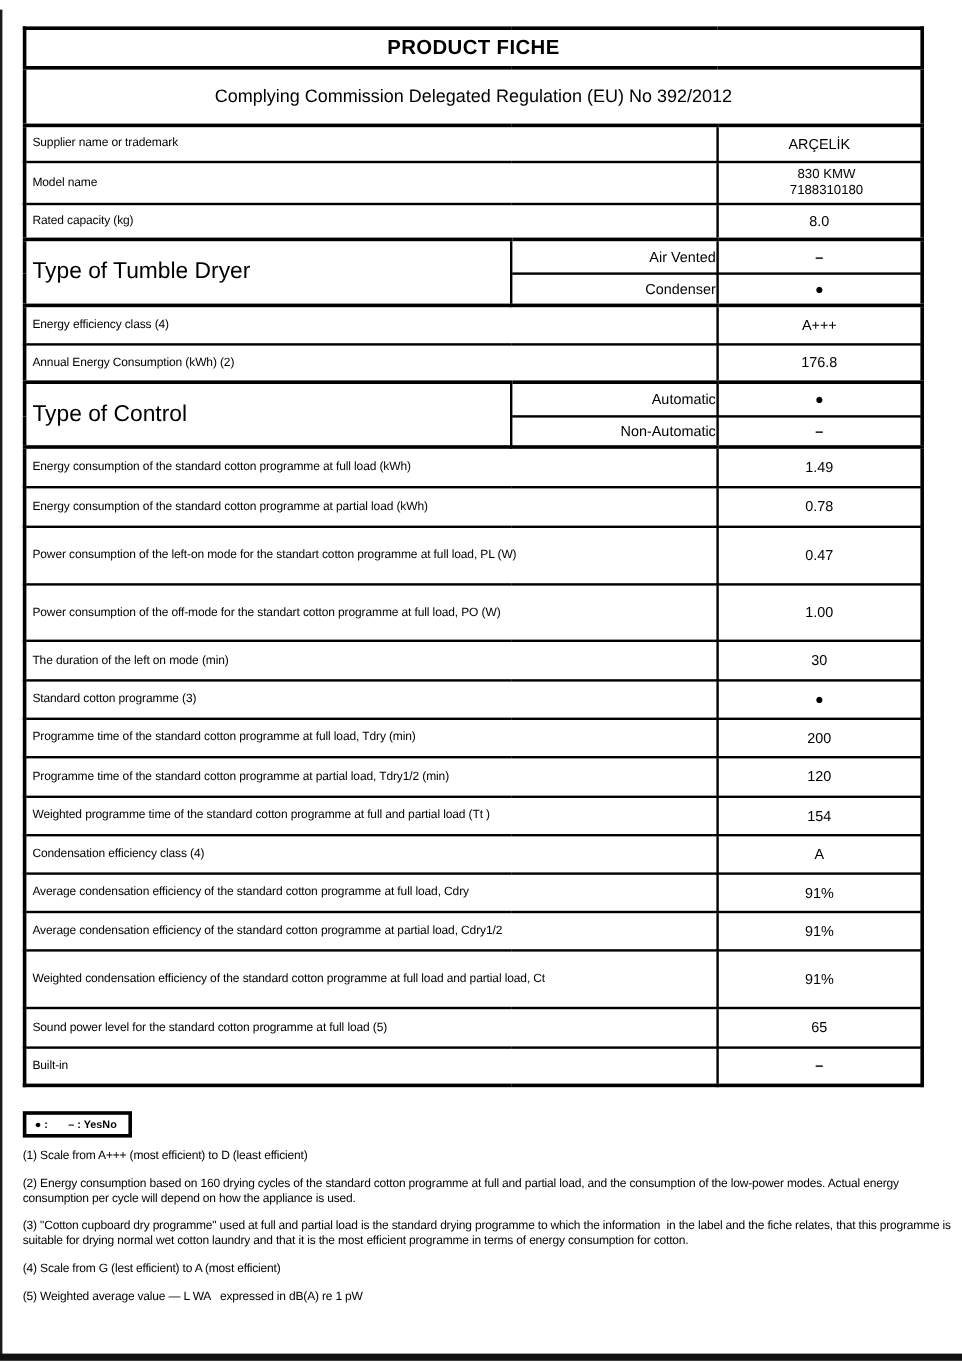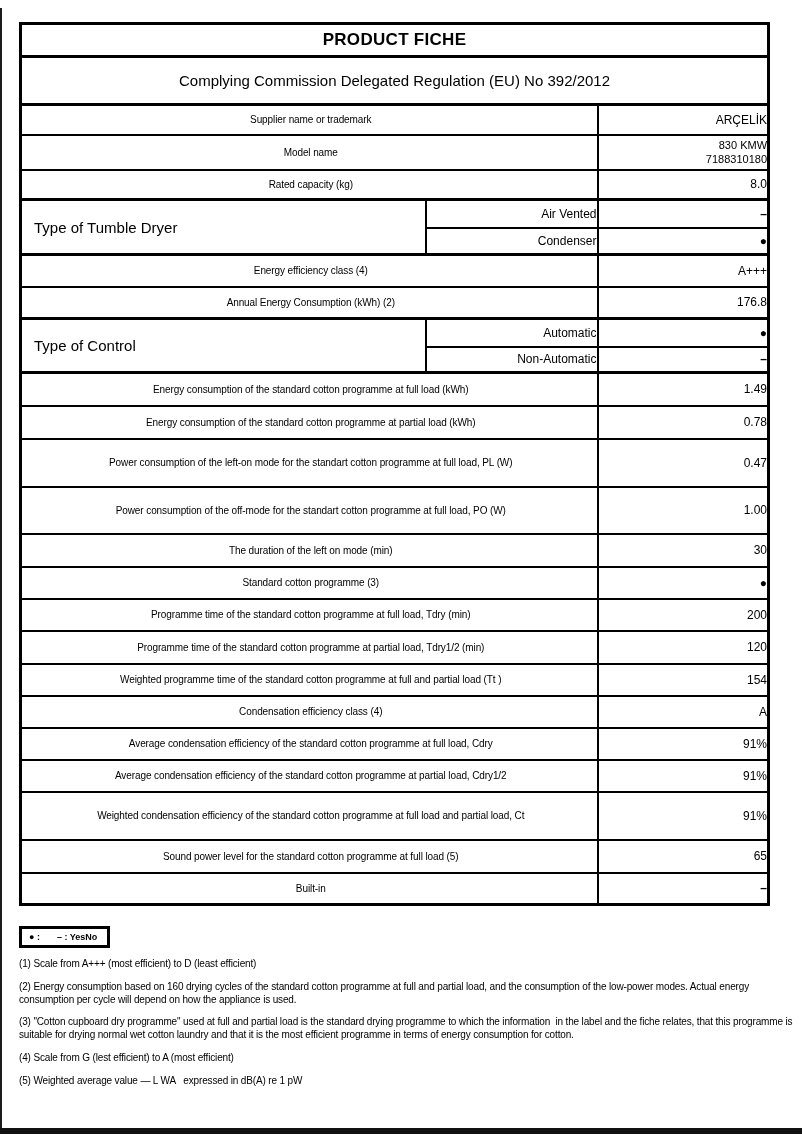--- a/index.html
+++ b/index.html
@@ -34,24 +34,24 @@
   }
   col.c1 { width: 405px; }
   col.c2 { width: 172px; }
   col.c3 { width: 171px; }
   tr.sect > td { border-top-width: 3px; }
   td.title-cell {
     text-align: center; font-size: 17px; font-weight: bold;
     letter-spacing: 0.3px;
   }
   td.subtitle-cell { text-align: center; font-size: 15px; }
-  td.lbl { font-size: 10px; padding: 2px 2px 2px 5px; text-align: center; letter-spacing: -0.1px; }
-  td.biglbl { font-size: 15px; padding: 2px 2px 2px 12px; text-align: left; }
+  td.lbl { font-size: 10px; padding: 2px 2px 2px 5px; text-align: left; letter-spacing: -0.1px; }
+  td.biglbl { font-size: 19px; padding: 2px 2px 2px 5px; text-align: left; }
   td.sublbl { font-size: 12px; text-align: right; }
-  td.val { font-size: 12px; text-align: right; }
+  td.val { font-size: 12px; text-align: center; }
   td.val.sym { font-weight: bold; }
   td.val.pre { white-space: pre-line; font-size: 11px; line-height: 1.3; padding-left: 12px; }
   tr.r26 { height: 26px; } tr.r27 { height: 27px; } tr.r28 { height: 28px; }
   tr.r30 { height: 30px; } tr.r32 { height: 32px; } tr.r33 { height: 33px; }
   tr.r35 { height: 35px; } tr.r47 { height: 47px; } tr.r48 { height: 48px; }
   .legend {
     position: absolute; left: 19px; top: 926px;
     width: 91px; height: 22px;
     border: 3px solid #000;
     display: flex; align-items: center;

